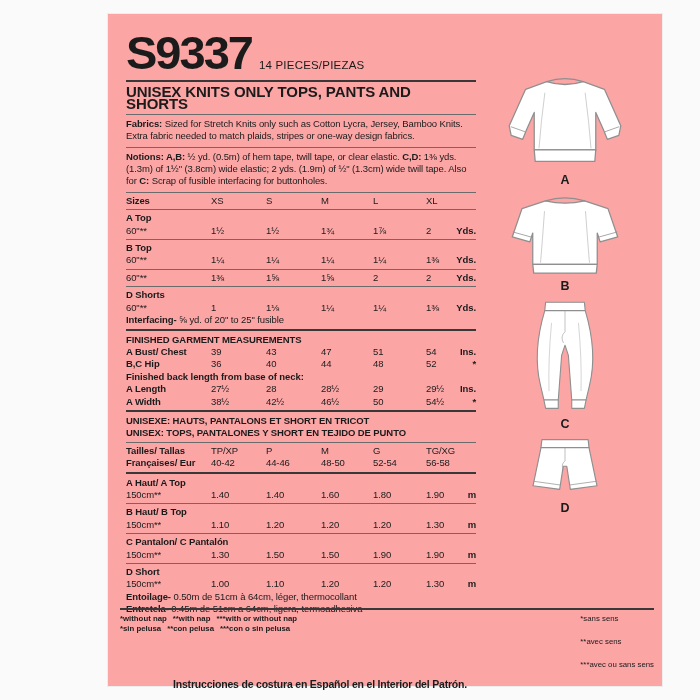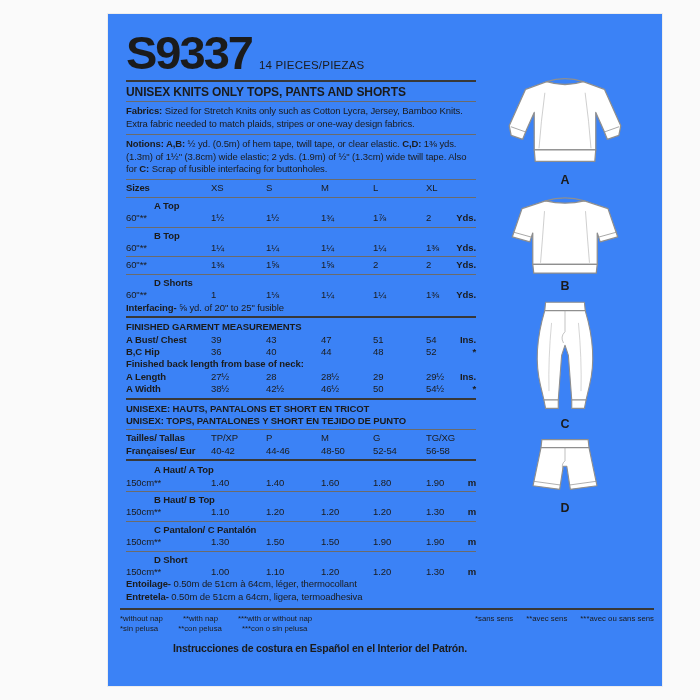--- a/index.html
+++ b/index.html
@@ -7,52 +7,52 @@
   body {
     background: #fafafa;
     font-family: "Liberation Sans", sans-serif;
     color: #1b1b1b;
     position: relative;
     overflow: hidden;
   }
   .card {
     position: absolute; left: 107px; top: 13px;
     width: 556px; height: 674px;
-    background: #3b82f6;
+    background: #fca5a5;
     border: 1px solid #ededed;
   }
   .content {
     position: absolute; left: 18px; top: 12px; width: 350px;
     font-size: 9.5px; line-height: 12.4px; letter-spacing: -0.1px;
   }
   .brandrow { display: flex; align-items: flex-end; gap: 7px; margin-bottom: 6px; height: 48px; }
   .pattern-num { font-size: 47px; font-weight: 700; letter-spacing: -2px; line-height: 42px; }
   .pieces { font-size: 11.5px; letter-spacing: 0.2px; padding-bottom: 3px; margin-top: 36px; }
   .rule   { border-top: 1px solid #6b6b6b; margin: 2px 0; }
   .rule-h { border-top: 2px solid #383838; margin: 2px 0 3px; }
   .bold { font-weight: 700; }
-  .ttl { font-weight: 700; font-size: 12px; padding: 1px 0; }
+  .ttl { font-weight: 700; font-size: 15px; padding: 1px 0; }
   .para { padding: 1px 0 2px; }
   .vrow { position: relative; display: grid; grid-template-columns: 85px 55px 55px 52px 53px 1fr; }
   .vrow .unit { position: absolute; right: 0; top: 0; font-weight: bold; }
-  .name-line { font-weight: 700; margin-left: 28px; }
+  .name-line { font-weight: 700; }
   .figs {
     position: absolute; left: 372px; top: 58px; width: 170px;
     display: flex; flex-direction: column; align-items: center;
   }
   .fig { display: flex; flex-direction: column; align-items: center; }
   .fig + .fig { margin-top: 5px; }
   .fig-label { font-weight: 700; font-size: 12.5px; margin-top: 1px; }
   .footer {
     position: absolute; left: 12px; top: 592px; width: 534px;
     font-size: 7.8px; line-height: 10px; letter-spacing: 0;
   }
   .fn-cols { display: flex; justify-content: space-between; margin-top: 4px; }
-  .fn-line { display: flex; gap: 20px; }
-  .fn-right { display: flex; gap: 13px; }
+  .fn-line { display: flex; gap: 6px; font-weight: bold; }
+  .fn-right { display: flex; gap: 13px; flex-direction: column; }
   .instr { font-weight: 700; font-size: 10.5px; text-align: center; width: 400px; margin-top: 9px; letter-spacing: -0.2px; }
   svg { display: block; }
 </style>
 </head>
 <body>
 
 <div class="card">
 
   <div class="content">
 
@@ -242,21 +242,21 @@
       <span>150cm**</span>
       <span>1.00</span>
       <span>1.10</span>
       <span>1.20</span>
       <span>1.20</span>
       <span>1.30</span>
       <span class="unit">m</span>
     </div>
 
     <div><span class="bold">Entoilage-</span><span> 0.50m de 51cm à 64cm, léger, thermocollant</span></div>
-    <div><span class="bold">Entretela-</span><span> 0.50m de 51cm a 64cm, ligera, termoadhesiva</span></div>
+    <div><span class="bold">Entretela-</span><span> 0.45m de 51cm a 64cm, ligera, termoadhesiva</span></div>
 
   </div>
 
   <div class="figs">
 
     <div class="fig">
       <svg width="130" height="100" viewBox="0 0 130 104">
         <g fill="#ffffff" stroke="#8f8f8f" stroke-width="1.3" stroke-linejoin="round" stroke-linecap="round">
           <path d="M46,10 L24,18 L7,56 L9,66 L21,70 L25,60 L33,42 L33,81 L97,81 L97,42 L105,60 L109,70 L121,66 L123,56 L106,18 L84,10 Q65,16 46,10 Z"></path>
           <path d="M46,10 Q65,4 84,10" fill="none"></path>

